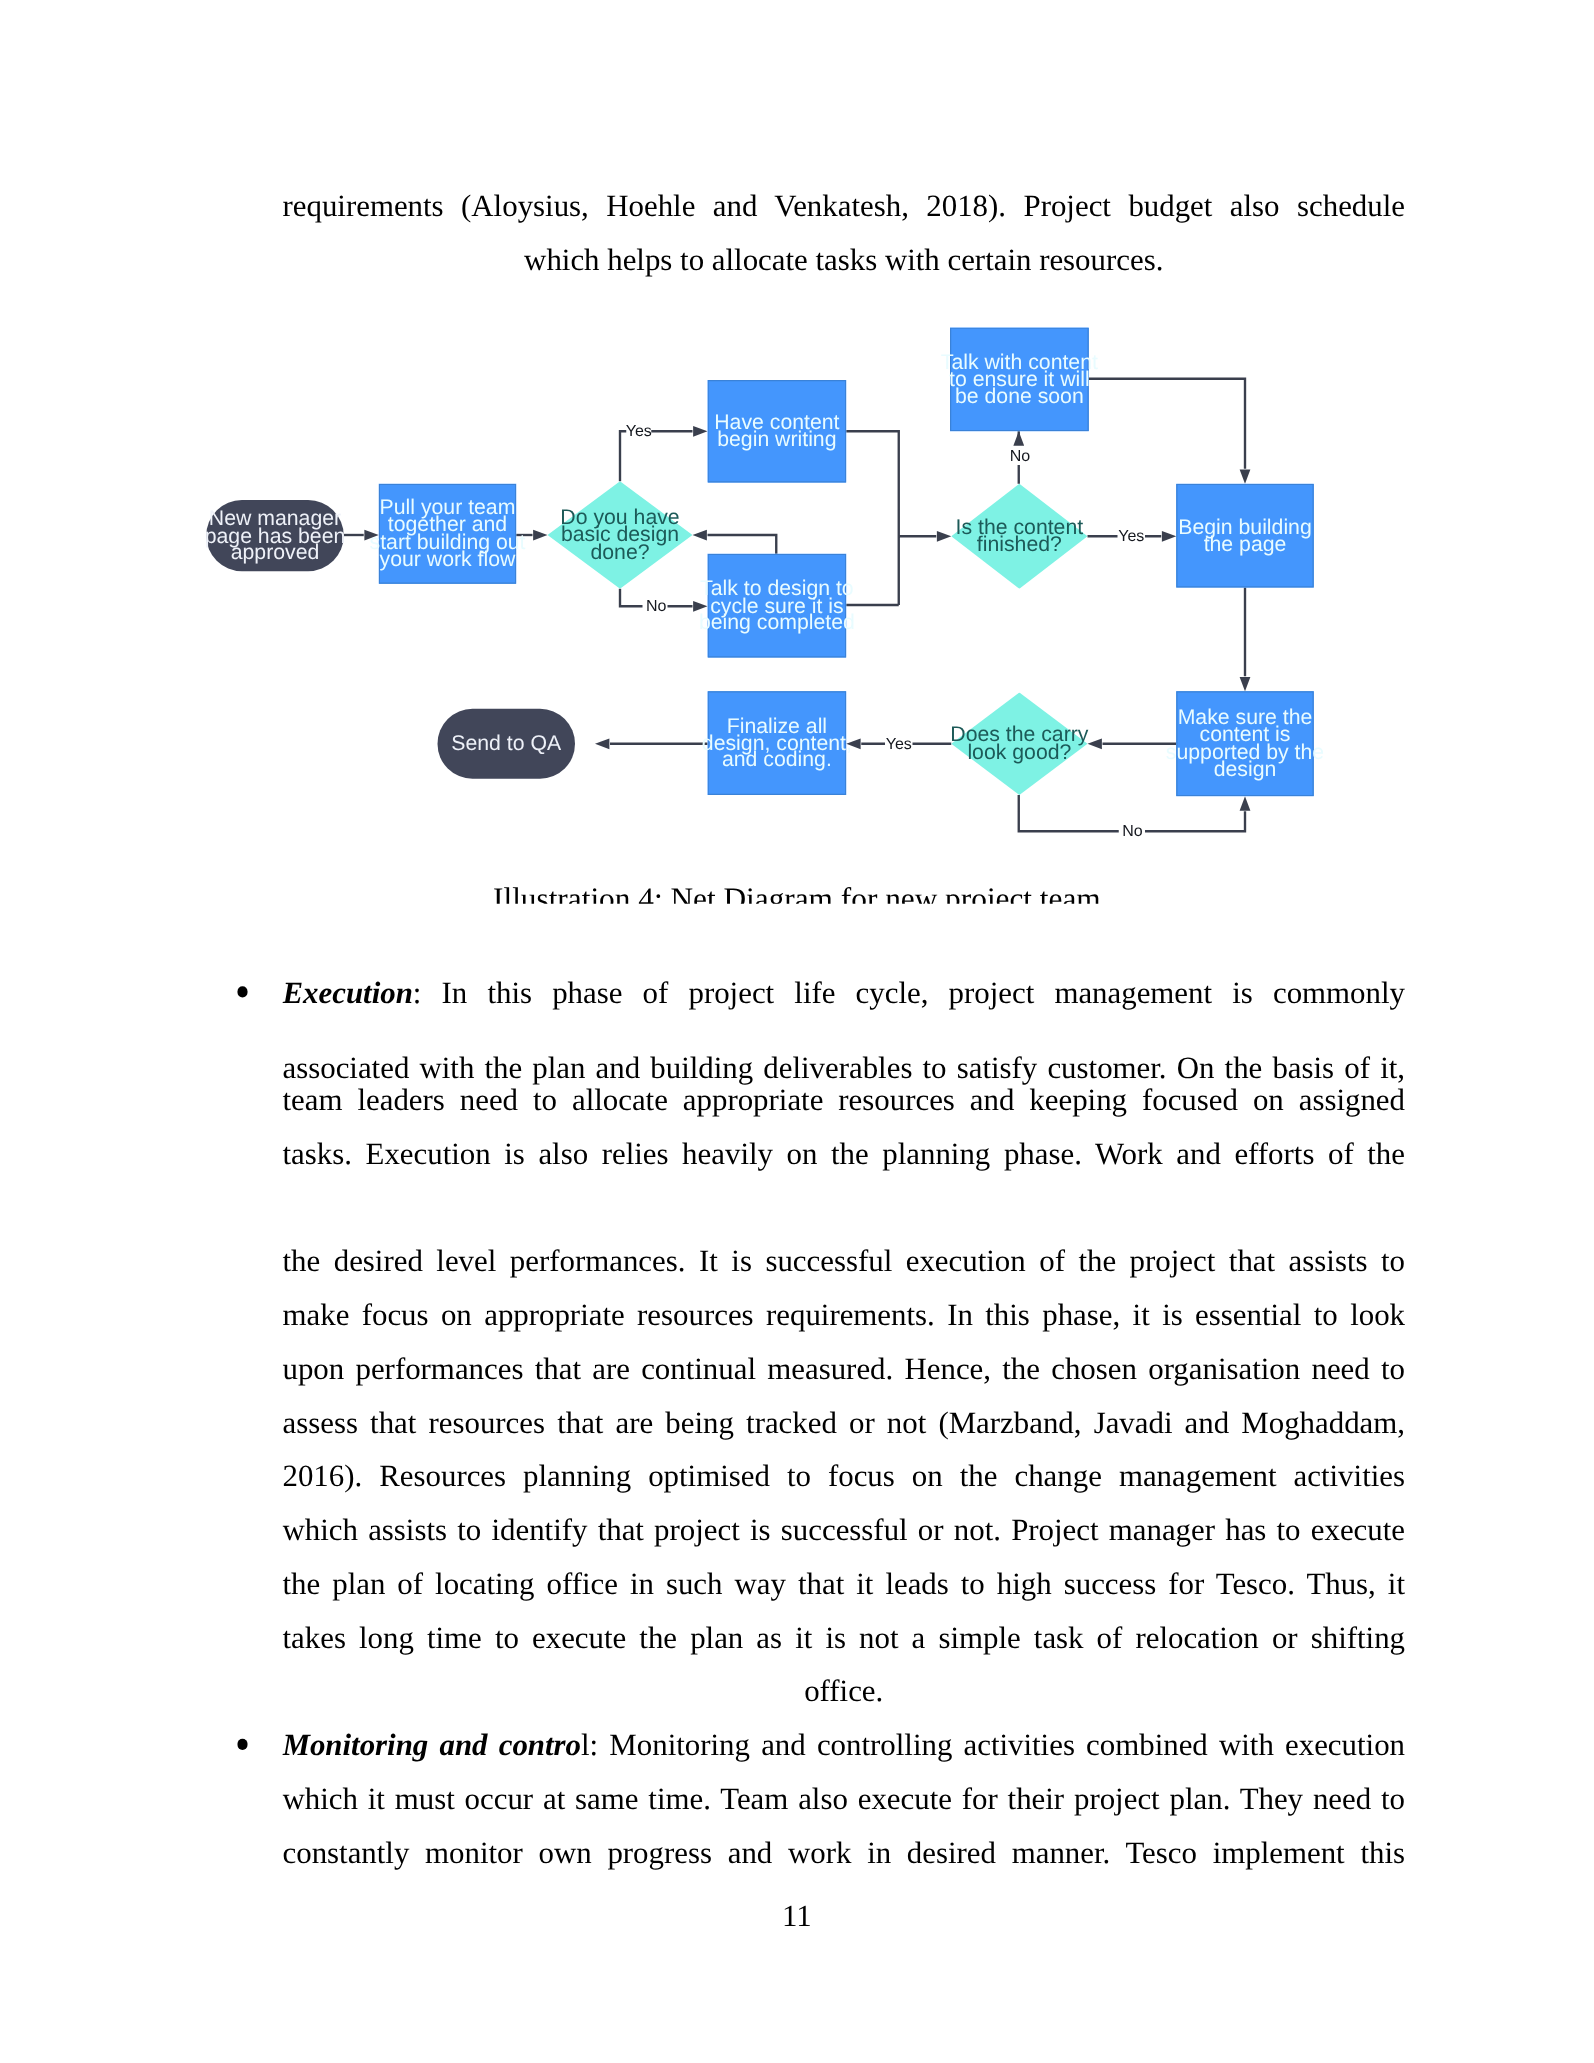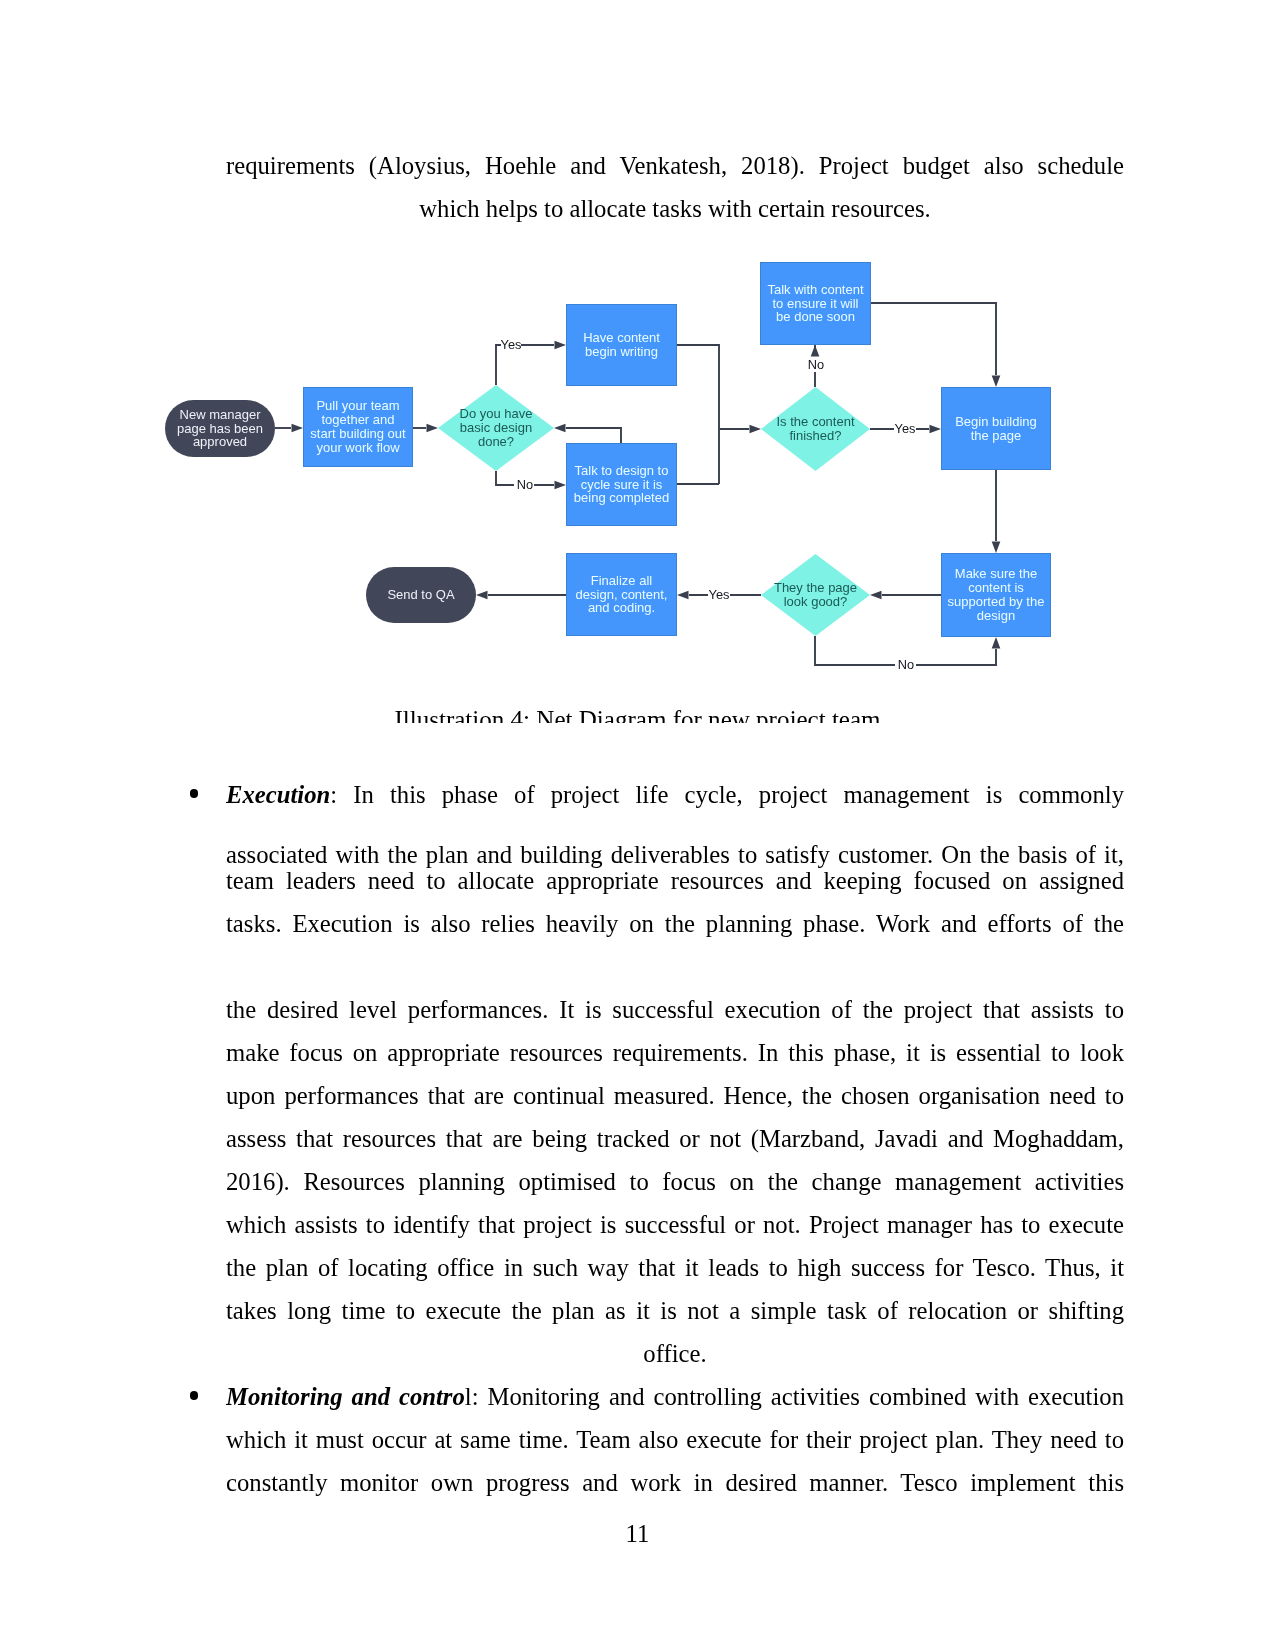--- a/index.html
+++ b/index.html
@@ -18,21 +18,21 @@
 
   
   .fig{position:absolute;left:150px;top:248px;width:975px;height:475px;overflow:hidden;}
   .fc{position:absolute;left:-150px;top:-248px;width:1275px;height:1650px;}
   .fc-svg{position:absolute;left:0;top:0;width:1275px;height:1650px;overflow:visible;}
   .ln{fill:none;stroke:#3a3f4d;stroke-width:1.9;stroke-linecap:butt;}
   .ah{fill:#3a3f4d;}
 
   .fc-node{position:absolute;display:flex;align-items:center;justify-content:center;}
   .fc-node .lbl{position:relative;z-index:2;text-align:center;font-family:"Liberation Sans",sans-serif;
-     font-size:13px;line-height:13.9px;font-weight:400;}
+     font-size:17px;line-height:13.9px;font-weight:400;}
   .fc-node .lbl .tl{display:block;white-space:nowrap;}
   .fc-rect{background:#4496fd;box-shadow:inset 0 0 0 1px #3a82d8;}
   .fc-rect .lbl{color:#e9fcff;}
   .fc-pill{background:#414659;border-radius:30px;}
   .fc-pill .lbl{color:#eef1f8;}
   .fc-diamond .lbl{color:#1c5a58;}
   .fc-diamond .dia{position:absolute;left:0;top:0;}
   .fc-diamond .dia polygon{fill:#7ef2e4;}
 
   .fc-elbl{position:absolute;transform:translate(-50%,-50%);font-family:"Liberation Sans",sans-serif;
@@ -195,32 +195,32 @@
             <span class="tl">content is</span>
             <span class="tl">supported by the</span>
             <span class="tl">design</span>
           </div>
         </div>
     <div class="fc-node fc-diamond" style="left:761px;top:554px;width:109px;height:82px;">
           <svg class="dia" viewBox="0 0 109 82" width="109" height="82">
             <polygon points="54.5,0 109,41.0 54.5,82 0,41.0"></polygon>
           </svg>
           <div class="lbl">
-            <span class="tl">They the page</span>
+            <span class="tl">Does the carry</span>
             <span class="tl">look good?</span>
           </div>
         </div>
     <div class="fc-node fc-rect" style="left:566px;top:553px;width:111px;height:83px;">
           <div class="lbl">
             <span class="tl">Finalize all</span>
             <span class="tl">design, content,</span>
             <span class="tl">and coding.</span>
           </div>
         </div>
-    <div class="fc-node fc-pill" style="left:366px;top:567px;width:110px;height:56px;">
+    <div class="fc-node fc-pill" style="left:350px;top:567px;width:110px;height:56px;">
           <div class="lbl">
             <span class="tl">Send to QA</span>
           </div>
         </div>
     <div class="fc-elbl" style="left:511px;top:345px;">Yes</div>
     <div class="fc-elbl" style="left:525px;top:485px;">No</div>
     <div class="fc-elbl" style="left:816px;top:365px;">No</div>
     <div class="fc-elbl" style="left:905px;top:429px;">Yes</div>
     <div class="fc-elbl" style="left:719px;top:595px;">Yes</div>
     <div class="fc-elbl" style="left:906px;top:665px;">No</div>

